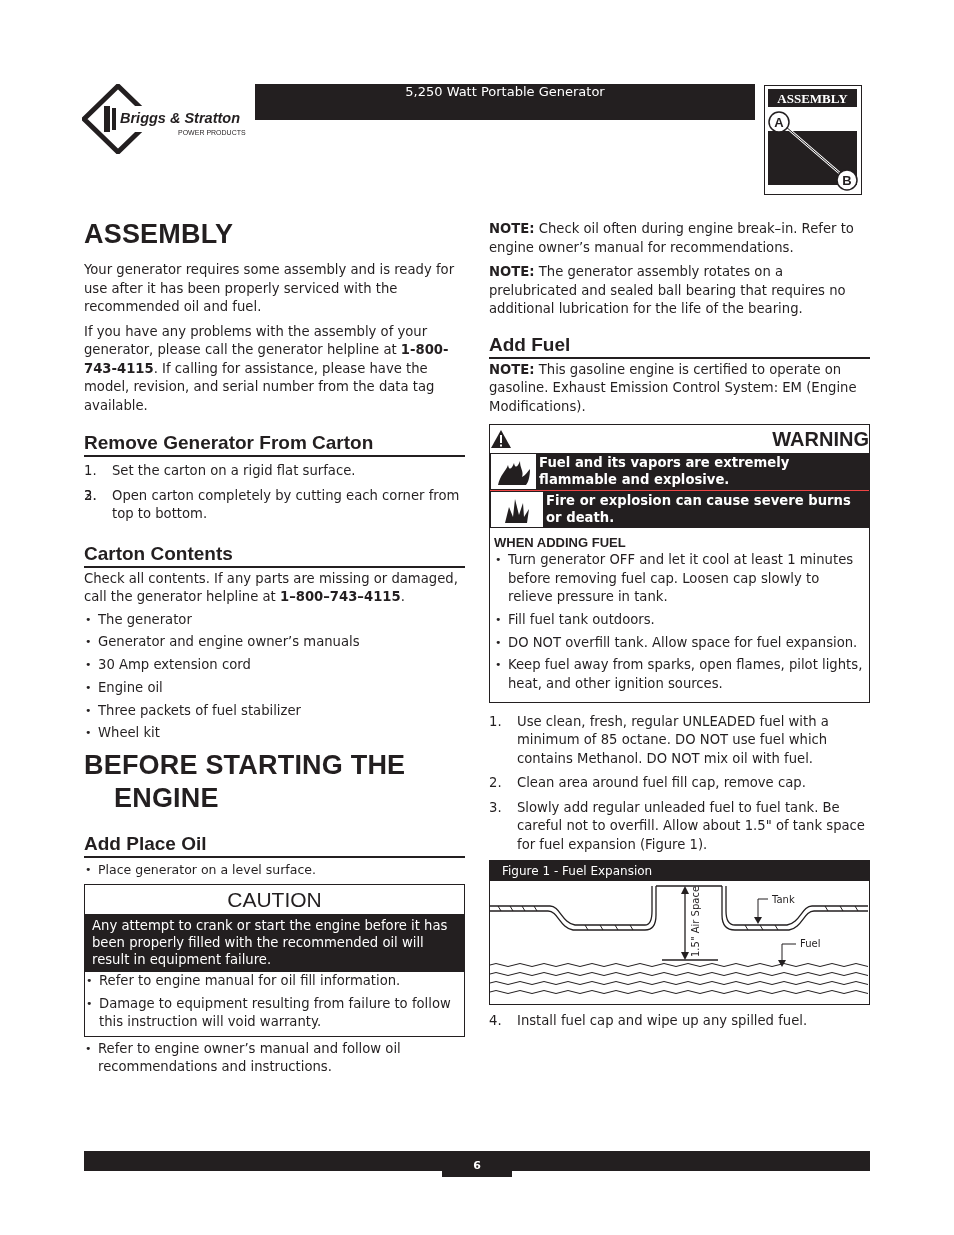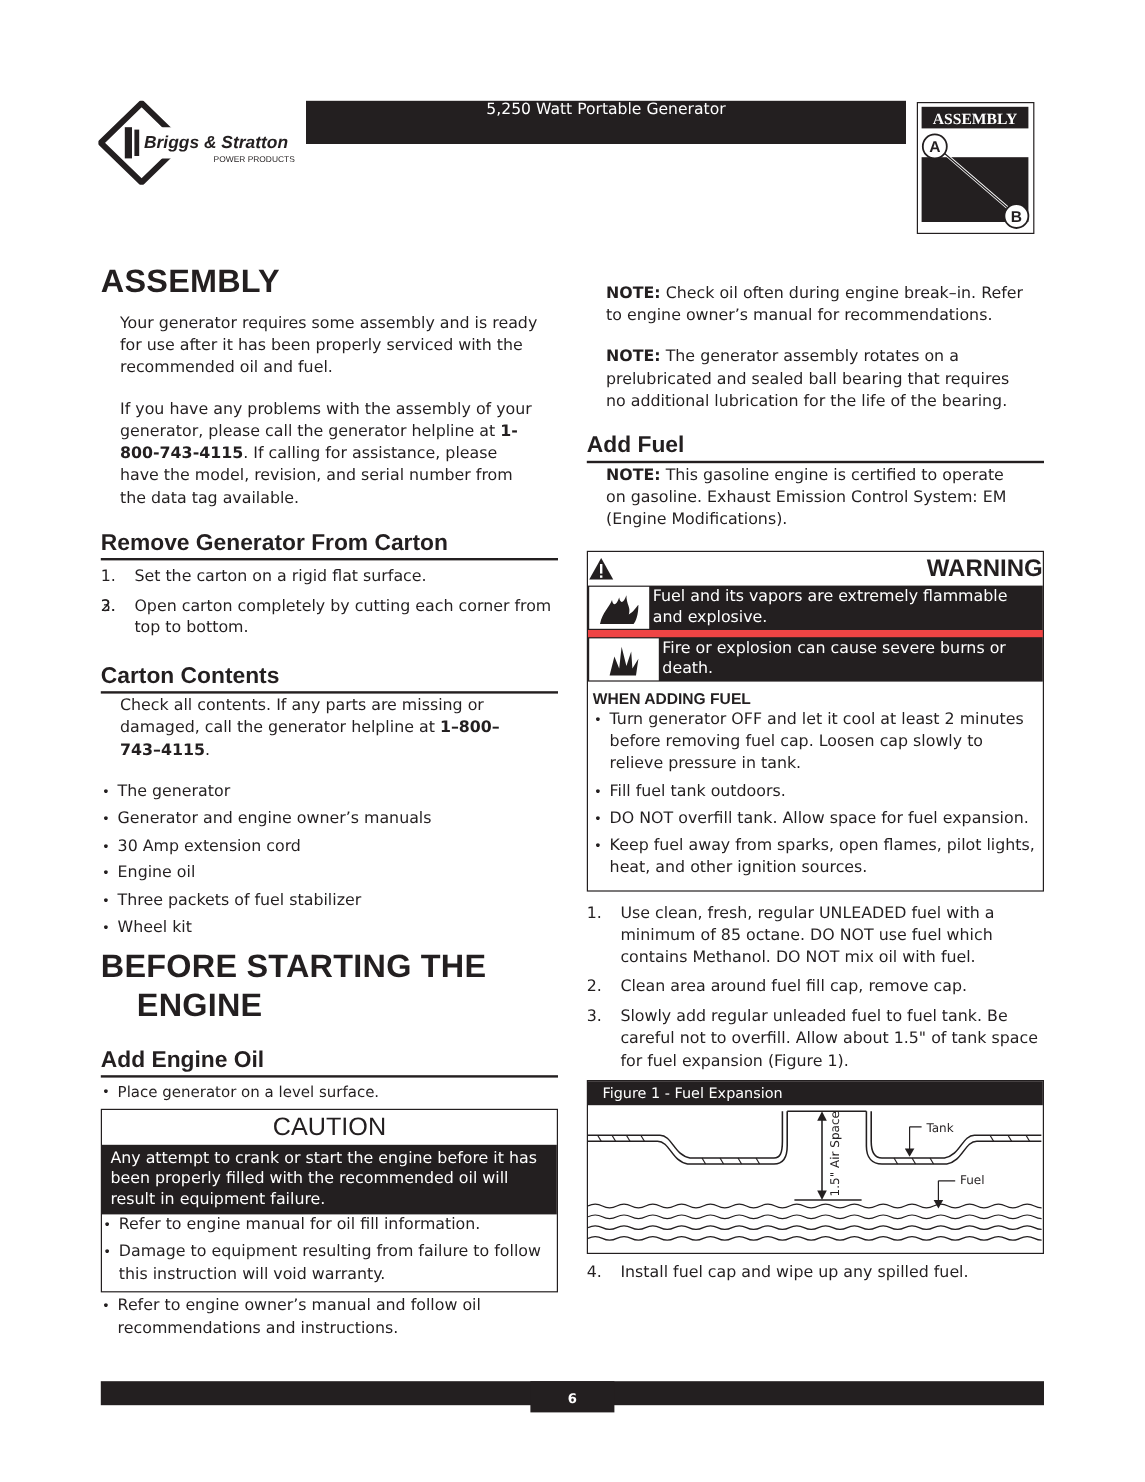--- a/index.html
+++ b/index.html
@@ -11,21 +11,21 @@
     .logo { left: 82px; top: 84px; width: 172px; height: 70px; }
     .header-bar { left: 255px; top: 84px; width: 500px; height: 36px; background: #231f20;
                   color: #fff; font-size: 13px; display: flex; align-items: flex-start; justify-content: center; }
     .assembly-icon { left: 764px; top: 85px; width: 98px; height: 110px; border: 1.5px solid #231f20; box-sizing: border-box; background:#fff; }
 
     
     .col { position: absolute; }
     .col-left { left: 84px; top: 218px; width: 381px; }
     .col-right { left: 489px; top: 220px; width: 381px; }
 
-    p { margin: 16px; }
+    p { margin: 0; }
     .body-text { font-size: 13.2px; line-height: 18.5px; }
     .h1 { font-family: "Liberation Sans", sans-serif; font-weight: 700; font-size: 27px; line-height: 33px; letter-spacing: 0.2px; }
     .h2 { font-family: "Liberation Sans", sans-serif; font-weight: 700; font-size: 19px; line-height: 22px;
           border-bottom: 2px solid #231f20; padding-bottom: 1px; }
     .bold { font-weight: 700; }
 
     ol.num, ul.bul { margin: 0; padding: 0; list-style: none; }
     ol.num li { position: relative; padding-left: 28px; font-size: 13.2px; line-height: 18.5px; margin-bottom: 6px; }
     ol.num li .n { position: absolute; left: 0; top: 0; }
     ul.bul li { position: relative; padding-left: 14px; font-size: 13.2px; line-height: 18.5px; margin-bottom: 4.3px; }
@@ -36,21 +36,21 @@
     .caution-title { text-align: center; font-family: "Liberation Sans", sans-serif; font-weight: 400; font-size: 21px; line-height: 29px; }
     .caution-dark { background: #231f20; color: #fff; font-size: 13.2px; line-height: 17px; padding: 3px 7px 4px 7px; }
     .caution-list { padding: 5px 6px 6px 8px; }
     .caution-list li { font-size: 11.8px; line-height: 17px; margin-bottom: 2px; padding-left: 15px; }
 
     
     .warning-box { border: 1.5px solid #231f20; margin-top: 8px; }
     .warning-title { display: flex; align-items: center; justify-content: space-between; height: 28px;
                      font-family: "Liberation Sans", sans-serif; font-weight: 700; font-size: 20px; }
     .warning-title svg { margin-right: 6px; }
-    .warning-row { display: flex; background: #231f20; }
+    .warning-row { display: flex; background: #231f20; font-weight: bold; }
     .warning-row .ico { width: 62px; height: 35px; background: #fff; margin: 1px 3px 1px 1px; display: flex; align-items: center; justify-content: center; }
     .warning-row .txt { color: #fff; font-size: 13.2px; line-height: 17px; padding: 1px 6px 1px 0; }
     .warning-sub { padding: 6px 4px 4px 4px; }
     .warning-sub .lead { font-family: "Liberation Sans", sans-serif; font-weight: 700; font-size: 13px; line-height: 17px; }
     .warning-sub li { font-size: 11.8px; line-height: 17px; margin-bottom: 3px; padding-left: 15px; }
 
     
     .fig { border: 1.5px solid #231f20; margin-top: 6px; }
     .fig-cap { background: #231f20; color: #fff; font-size: 12px; height: 20px; line-height: 20px; padding-left: 12px; }
 
@@ -114,21 +114,21 @@
     <li>Engine oil</li>
     <li>Three packets of fuel stabilizer</li>
     <li>Wheel kit</li>
   </ul>
 
   <div class="h1" style="margin-top:6px">
     <div>BEFORE STARTING THE</div>
     <div style="padding-left:30px">ENGINE</div>
   </div>
 
-  <div class="h2" style="margin-top:18px">Add Engine Oil</div>
+  <div class="h2" style="margin-top:18px">Add Place Oil</div>
   <ul class="bul" style="margin-top:3px">
     <li style="font-size:12.5px">Place generator on a level surface.</li>
   </ul>
 
   <div class="caution-box">
     <div class="caution-title">CAUTION</div>
     <div class="caution-dark">Any attempt to crank or start the engine before it has been properly filled with the recommended oil will result in equipment failure.</div>
     <ul class="bul caution-list">
       <li>Refer to engine manual for oil fill information.</li>
       <li>Damage to equipment resulting from failure to follow this instruction will void warranty.</li>
@@ -163,32 +163,32 @@
       <span>WARNING</span>
     </div>
     <div class="warning-row">
       <div class="ico">
         <svg width="40" height="30" viewBox="0 0 40 30">
           <path d="M4,28 C6,18 12,14 14,8 C15,14 18,12 20,6 C21,12 24,10 26,4 C26,12 30,14 28,20 C32,18 34,14 36,12 C36,20 34,26 32,28 Z" fill="#231f20"></path>
         </svg>
       </div>
       <div class="txt">Fuel and its vapors are extremely flammable and explosive.</div>
     </div>
-    <div class="warning-row" style="border-top:6px solid #ef4444">
+    <div class="warning-row" style="border-top:1px solid #ef4444">
       <div class="ico">
         <svg width="40" height="30" viewBox="0 0 40 30">
           <path d="M8,28 L12,12 L16,22 L18,4 L22,20 L26,8 L27,22 L32,14 L30,28 Z" fill="#231f20"></path>
         </svg>
       </div>
       <div class="txt">Fire or explosion can cause severe burns or death.</div>
     </div>
     <div class="warning-sub">
       <div class="lead">WHEN ADDING FUEL</div>
       <ul class="bul">
-        <li>Turn generator OFF and let it cool at least 2 minutes before removing fuel cap. Loosen cap slowly to relieve pressure in tank.</li>
+        <li>Turn generator OFF and let it cool at least 1 minutes before removing fuel cap. Loosen cap slowly to relieve pressure in tank.</li>
         <li>Fill fuel tank outdoors.</li>
         <li>DO NOT overfill tank. Allow space for fuel expansion.</li>
         <li>Keep fuel away from sparks, open flames, pilot lights, heat, and other ignition sources.</li>
       </ul>
     </div>
   </div>
 
   <ol class="num" style="margin-top:10px">
     <li><span class="n">1.</span><span>Use clean, fresh, regular UNLEADED fuel with a minimum of 85 octane. DO NOT use fuel which contains Methanol. DO NOT mix oil with fuel.</span></li>
     <li><span class="n">2.</span><span>Clean area around fuel fill cap, remove cap.</span></li>

